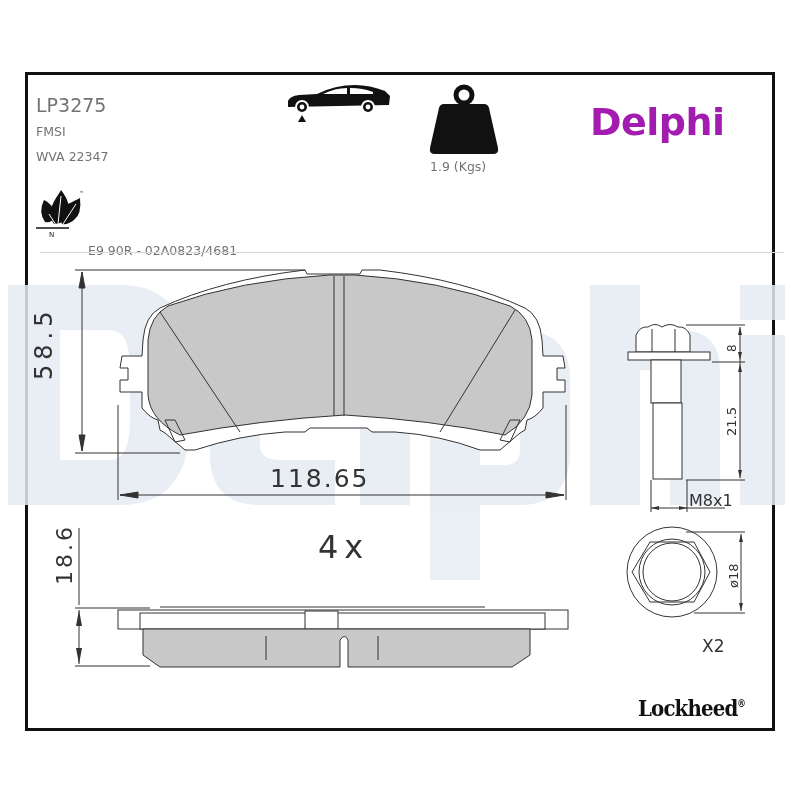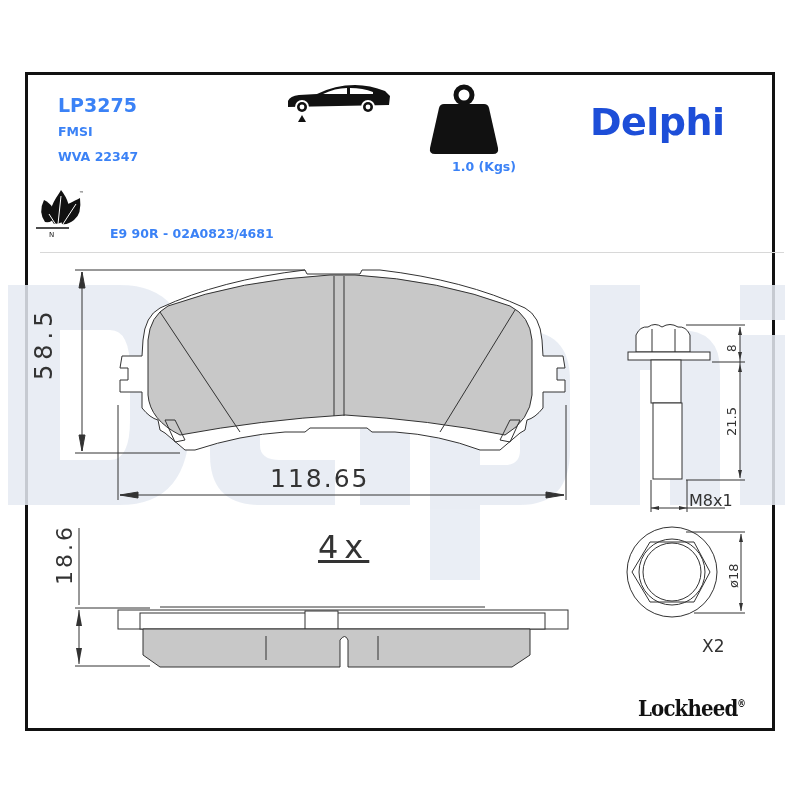--- a/index.html
+++ b/index.html
@@ -1,25 +1,25 @@
 <!DOCTYPE html>
 <html><head>
 <meta charset="utf-8">
 <style>
   html, body { margin:0; padding:0; background:#ffffff; }
   body { width:800px; height:800px; position:relative; overflow:hidden; font-family:"DejaVu Sans", sans-serif; }
   .frame { position:absolute; left:25px; top:72px; width:744px; height:653px; border:3px solid #111; background:#fff; }
   .wm { position:absolute; left:0; top:0; width:800px; height:800px; pointer-events:none; }
-  .txt { position:absolute; color:#3b82f6; font-weight:bold; white-space:nowrap;margin-left:22px; }
+  .txt { position:absolute; color:#737373; font-weight:normal; white-space:nowrap; }
   .part { left:36px; top:94px; font-size:19px; }
   .fmsi { left:36px; top:124px; font-size:12.5px;text-align:center; }
   .wva { left:36px; top:149px; font-size:12.5px;text-align:right; }
-  .cert { left:88px; top:226px; font-size:12.5px; }
+  .cert { left:88px; top:243px; font-size:12.5px; }
   .weight { left:430px; top:159px; font-size:12.5px; }
-  .brand { position:absolute; left:590px; top:100px; font-size:38px; font-weight:bold; color:#1d4ed8; letter-spacing:-0.5px; font-family:"DejaVu Sans", sans-serif; }
+  .brand { position:absolute; left:590px; top:100px; font-size:38px; font-weight:bold; color:#a21caf; letter-spacing:-0.5px; font-family:"DejaVu Sans", sans-serif; }
   .lockheed { position:absolute; left:638px; top:694px; font-size:23px; font-weight:bold; color:#111; font-family:"DejaVu Serif", serif; letter-spacing:-1px; transform:scaleX(0.86); transform-origin:left center; }
   .lockheed sup { font-size:10px; font-family:"DejaVu Sans", sans-serif; }
   .sep { position:absolute; left:40px; top:252px; width:744px; height:1px; background:#d8d8d8; }
   .dim { position:absolute; color:#333; font-family:"DejaVu Sans", sans-serif; font-weight:normal; white-space:nowrap; }
   svg { position:absolute; overflow:visible; }
 </style>
 </head>
 <body>
 
 <div class="frame"></div>
@@ -49,21 +49,21 @@
   <circle cx="83" cy="24" r="7" fill="#fff"></circle>
   <circle cx="83" cy="24" r="5" fill="#111"></circle>
   <circle cx="83" cy="24" r="2.4" fill="#fff"></circle>
   <path d="M17 32 L21 39 L13 39 Z" fill="#111"></path>
 </svg>
 
 <svg style="left:428px;top:84px;" width="72" height="72" viewBox="0 0 72 72">
   <circle cx="36" cy="11" r="8" fill="none" stroke="#111" stroke-width="5"></circle>
   <path d="M16 20 L56 20 Q60 20 61 24 L70 64 Q71 70 65 70 L7 70 Q1 70 2 64 L11 24 Q12 20 16 20 Z" fill="#111"></path>
 </svg>
-<div class="txt weight">1.0 (Kgs)</div>
+<div class="txt weight">1.9 (Kgs)</div>
 
 <div class="brand">Delphi</div>
 
 <svg style="left:36px;top:190px;" width="50" height="50" viewBox="0 0 50 50">
   <path d="M9 32 Q2 22 8 10 Q20 16 18 28 Q16 33 9 32 Z" fill="#111"></path>
   <path d="M18 34 Q10 24 20 8 Q24 2 25 0 Q36 14 32 26 Q28 34 18 34 Z" fill="#111"></path>
   <path d="M26 34 Q22 22 32 14 Q40 10 44 8 Q46 24 38 30 Q32 35 26 34 Z" fill="#111"></path>
   <path d="M13 24 L20 35 M25 6 L22 34 M40 14 L27 34" stroke="#fff" stroke-width="1"></path>
   <text x="43" y="5" font-size="5" fill="#111">™</text>
   <line x1="0" y1="38" x2="33" y2="38" stroke="#111" stroke-width="1.4"></line>
@@ -147,21 +147,21 @@
     <line x1="266" y1="636" x2="266" y2="660"></line>
     <line x1="378" y1="636" x2="378" y2="660"></line>
   </g>
   <g fill="#333">
     <path d="M79 610 L76 626 L82 626 Z"></path>
     <path d="M79 664 L76 648 L82 648 Z"></path>
     <line x1="79" y1="610" x2="79" y2="664" stroke="#333"></line>
   </g>
 </svg>
 <div class="dim" style="left:52px;top:585px;font-size:22px;transform:rotate(-90deg);transform-origin:left top;letter-spacing:3px;">18.6</div>
-<div class="dim" style="left:318px;top:528px;font-size:32px;letter-spacing:6px;text-decoration:underline;">4x</div>
+<div class="dim" style="left:318px;top:528px;font-size:32px;letter-spacing:6px;">4x</div>
 
 <svg style="left:0;top:0;" width="800" height="800" viewBox="0 0 800 800">
   <g stroke="#333" stroke-width="1" fill="none">
     <circle cx="672" cy="572" r="45"></circle>
     <path d="M650 542 L694 542 L710 572 L694 602 L650 602 L632 572 Z"></path>
     <circle cx="672" cy="572" r="33"></circle>
     <circle cx="672" cy="572" r="29"></circle>
     <line x1="686" y1="532" x2="745" y2="532"></line>
     <line x1="694" y1="613" x2="745" y2="613"></line>
     <line x1="741" y1="534" x2="741" y2="611"></line>

